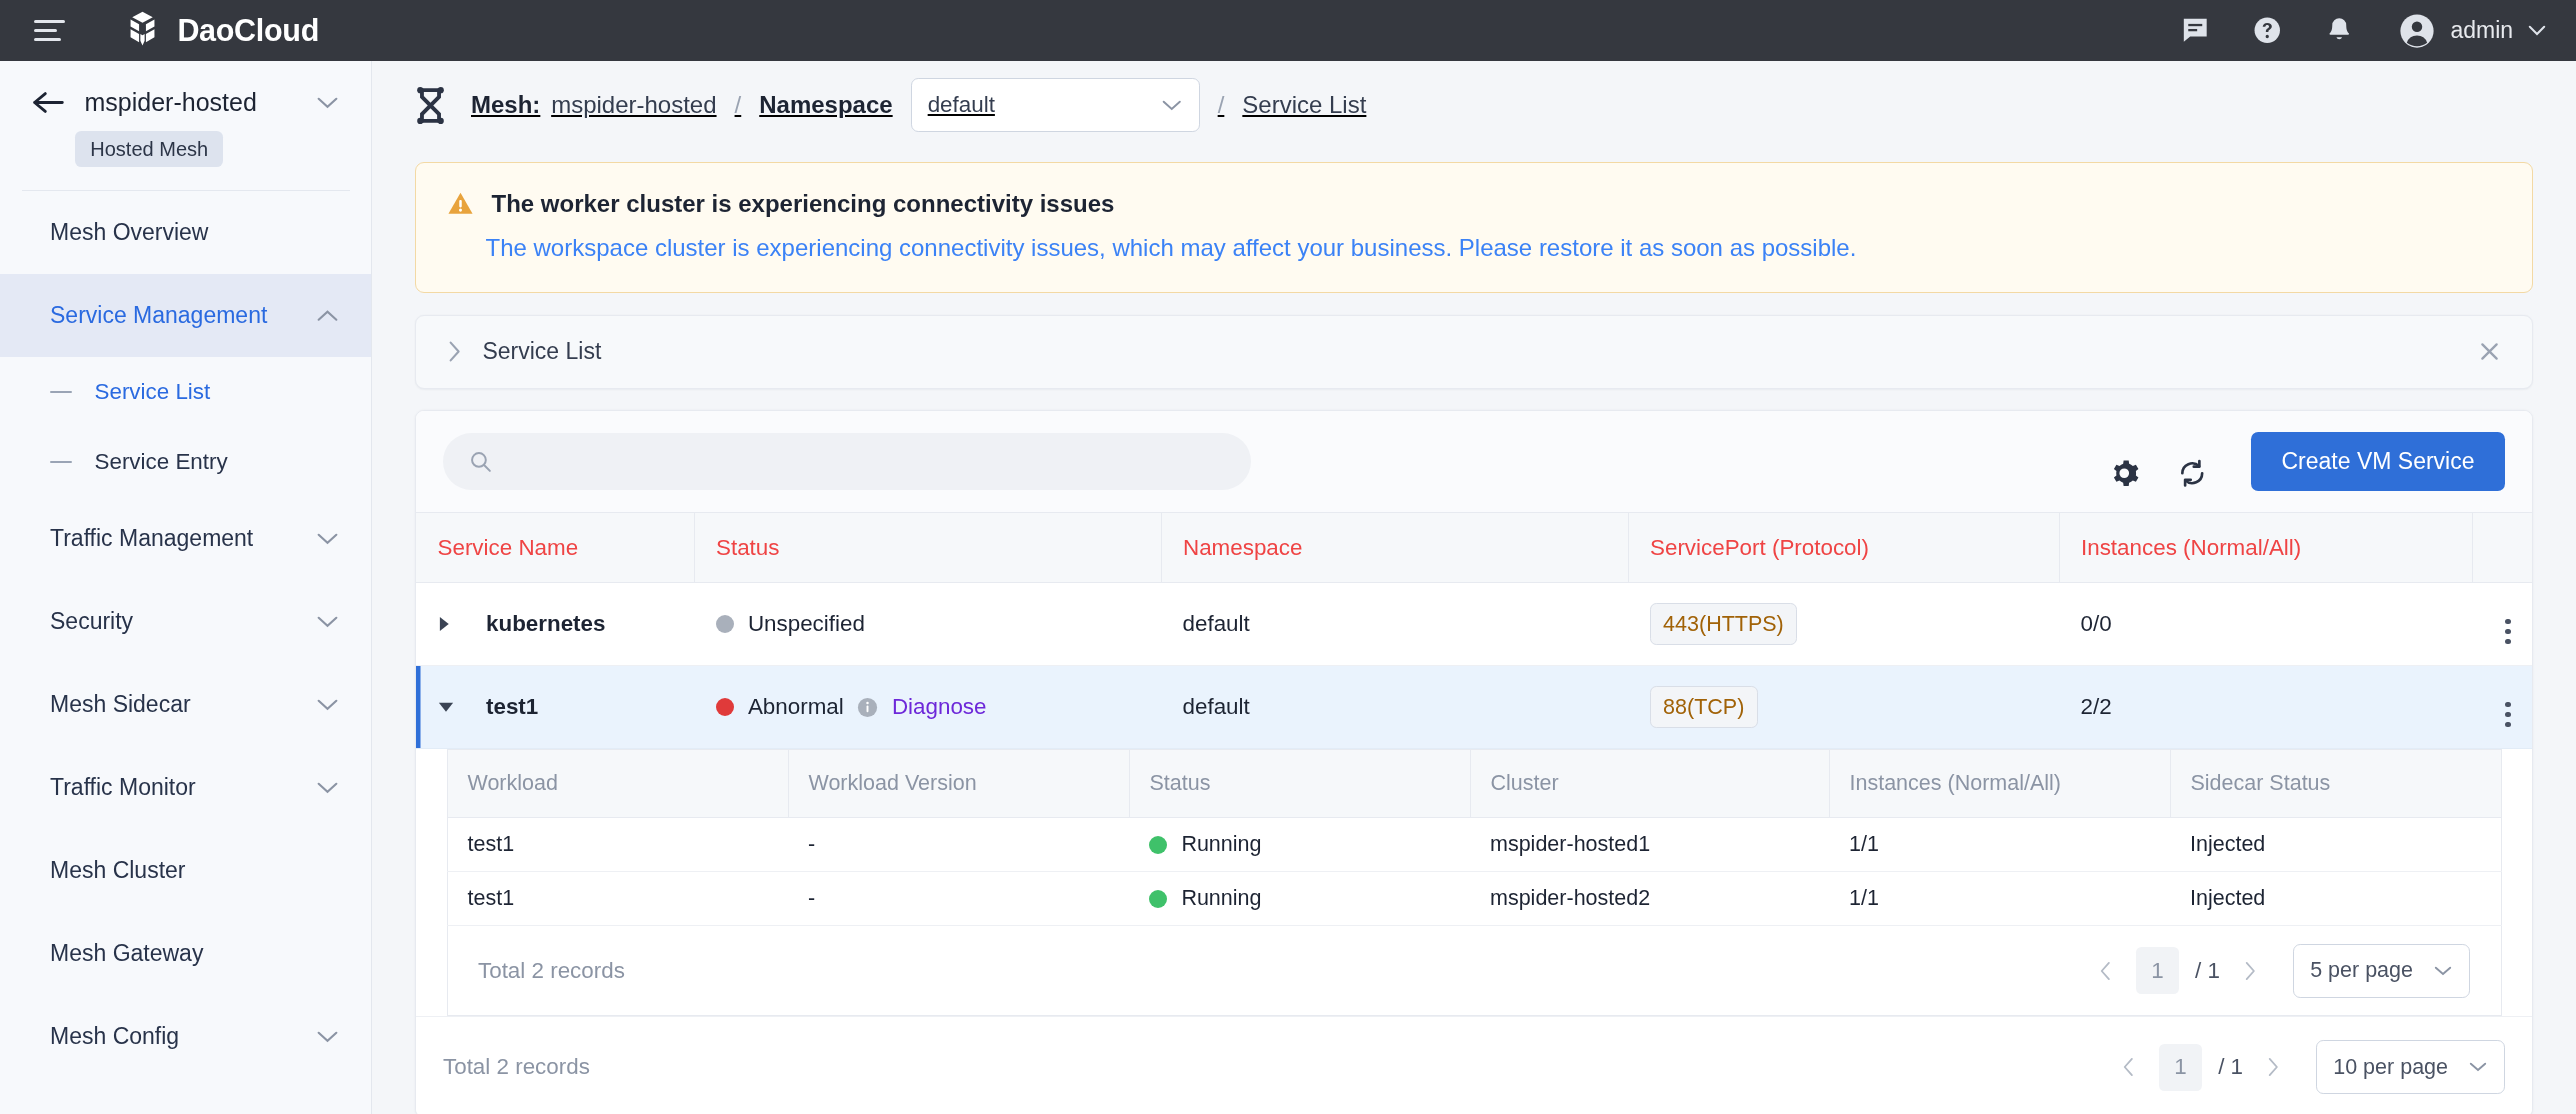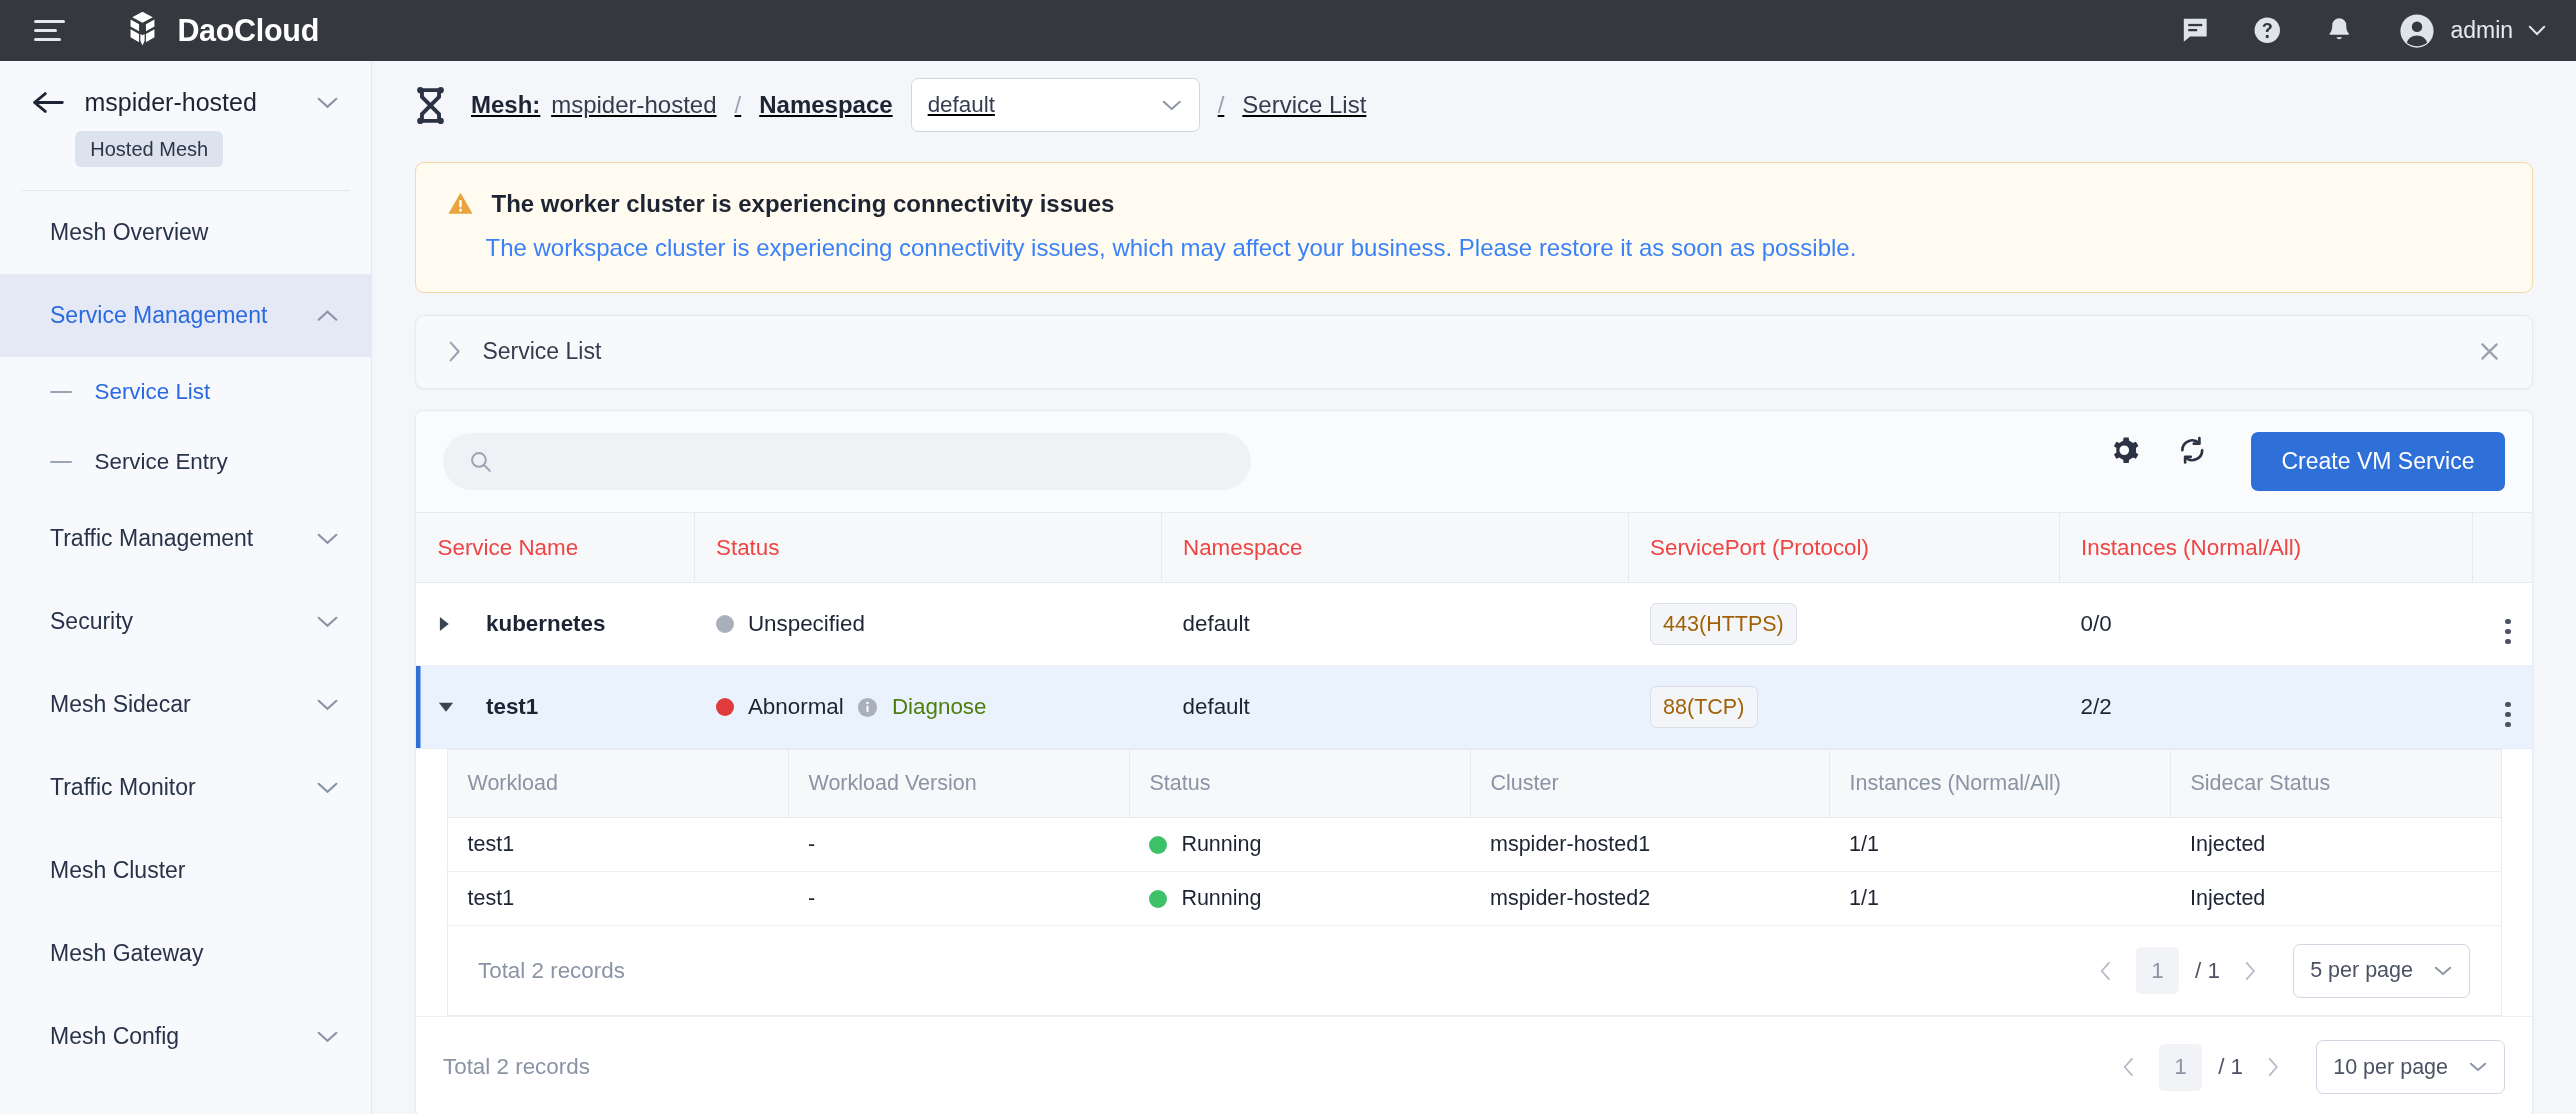--- a/index.html
+++ b/index.html
@@ -116,21 +116,21 @@
   .toolbar { height: 101px; display:flex; align-items:center; padding: 0 27px; background:#fafbfd; }
   .search {
     width: 808px; height: 57px; background:#eff1f5; border-radius: 30.5px;
     display:flex; align-items:center; padding: 0 25px; gap: 14.4px; cursor:text;
   }
   .search input {
     border:0; background:transparent; outline:none; flex:1;
     font-size: 22.4px; color:#343d4f; font-family:inherit;
   }
   .search input::placeholder { color:#9aa3b2; }
-  .toolbar-right { margin-left:auto; display:flex; align-items:flex-start; gap: 32px; }
+  .toolbar-right { margin-left:auto; display:flex; align-items:flex-end; gap: 32px; }
   .tb-icon { cursor:pointer; width:36px; height:36px; display:flex; align-items:center; justify-content:center; }
   .btn-primary {
     background:#2f6fd8; color:#fff; font-size: 23px; border:0; border-radius: 7.2px;
     height: 59px; padding: 0 30.5px; cursor:pointer; font-family:inherit; margin-left: 9px;
   }
 
   
   table { width:100%; border-collapse: collapse; table-layout: fixed; }
   .tbl thead th {
     background:#f6f8fa; color:#ef4444; font-size: 22.4px; font-weight: 400;
@@ -140,21 +140,21 @@
   }
   .tbl thead th:last-child { border-right:0; }
   .tbl td { font-size: 22.4px; color:#1d2433; padding: 0 21.5px; height: 83px; vertical-align: middle; }
   .row-plain td { background:#fff; border-bottom:0.9px solid #eef0f4; }
   .row-sel td { background:#eaf3fd; border-bottom:0.9px solid #e2ecf7; }
   .row-sel td:first-child { box-shadow: inset 4.5px 0 0 0 #2f6fd8; }
   .cell-flex { display:flex; align-items:center; }
   .caret-cell { width: 30.5px; flex:0 0 30.5px; margin-right: 18px; cursor:pointer; display:flex; align-items:center; }
   .svc-name { font-weight: 700; }
   .dot { width: 18px; height:18px; border-radius:50%; flex:0 0 18px; margin-right: 14.4px; display:inline-block; }
-  .link { color:#4d7c0f; cursor:pointer; margin-left: 12.6px; }
+  .link { color:#6d28d9; cursor:pointer; margin-left: 12.6px; }
   .info-i { margin-left: 12.6px; cursor:pointer; display:inline-flex; }
   .chipport {
     display:inline-block; border:0.9px solid #d9dee7; background:#f3f5f8;
     border-radius: 6.3px; padding: 7.2px 12.6px; font-size: 21.5px; color:#a16207;
   }
   .kebab { cursor:pointer; display:flex; flex-direction:column; gap:4.5px; align-items:center; }
   .kebab i { width:5.4px; height:5.4px; border-radius:50%; background:#4a5263; display:block; }
 
   
   .nested-wrap { background:#fff; padding: 0 30.5px 0 30.5px; }

